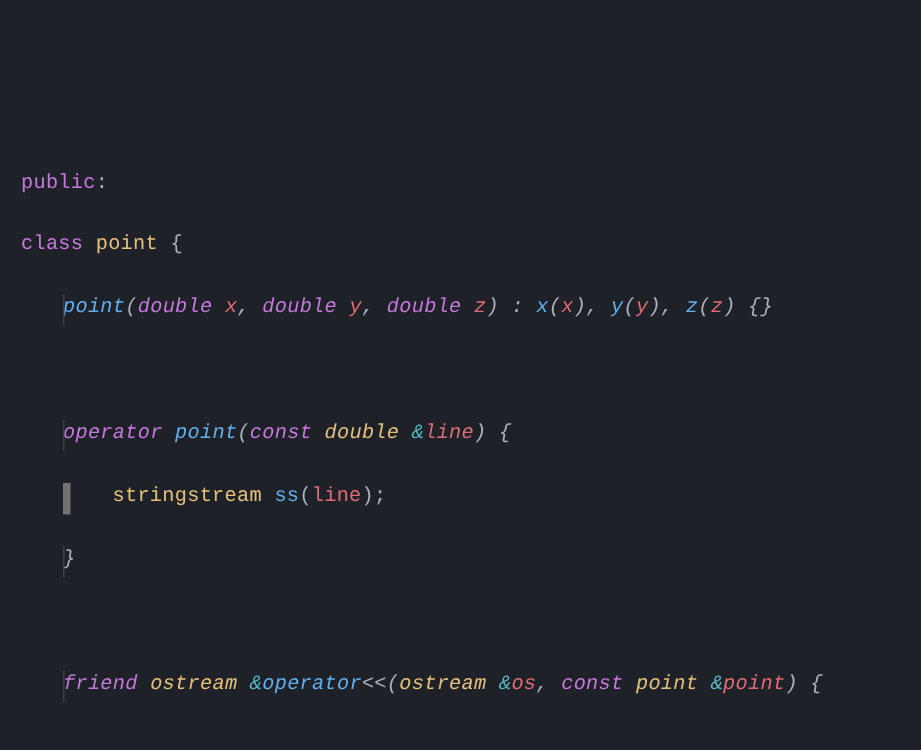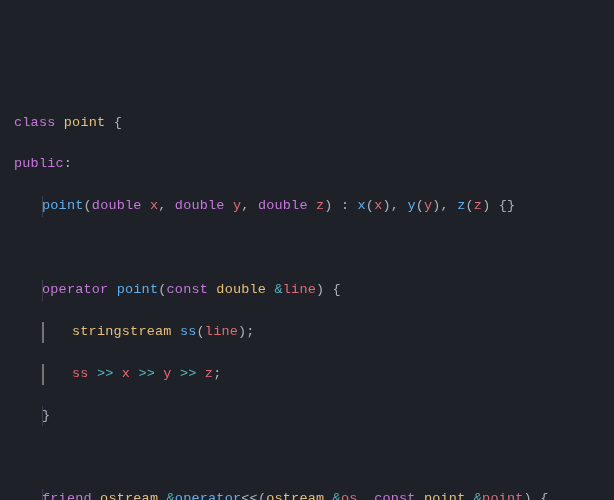--- a/index.html
+++ b/index.html
@@ -11,23 +11,23 @@
     color: #abb2bf;
     padding: 8px 0 8px 14px;
     width: 614px;
     height: 500px;
     overflow: hidden;
     white-space: pre;
     letter-spacing: 0.2px;
   }
   .ln { display: block; position: relative; }
   .indent1 { padding-left: 28px; }
-  .indent2 { padding-left: 56px; border-left: 2px solid #737373; margin-left: 28px; padding-left: 28px; }
+  .indent2 { padding-left: 56px; border-left: 5px solid #737373; margin-left: 28px; padding-left: 28px; }
   
-  .guide { position: relative; }
+  .guide { position: relative; font-style: italic; }
   .guide::before {
     content: "";
     position: absolute;
     left: 28px;
     top: 0;
     bottom: 0;
     width: 1px;
     background: #3a3f4b;
   }
   .kw   { color: #c678dd; }           
@@ -36,27 +36,26 @@
   .var  { color: #e06c75; }
   .punc { color: #abb2bf; }
   .op   { color: #56b6c2; }
 </style>
 </head>
 <body>
 
 
 
 <div>
+<span class="ln"><span class="kw">public</span><span class="punc">:</span></span>
 <span class="ln"><span class="kw">class </span><span class="cls">point</span><span class="punc"> {</span></span>
-<span class="ln"><span class="kw">public</span><span class="punc">:</span></span>
 <span class="ln indent1 guide"><span class="fn">point</span><span class="punc">(</span><span class="kw">double </span><span class="var">x</span><span class="punc">, </span><span class="kw">double </span><span class="var">y</span><span class="punc">, </span><span class="kw">double </span><span class="var">z</span><span class="punc">) : </span><span class="fn">x</span><span class="punc">(</span><span class="var">x</span><span class="punc">), </span><span class="fn">y</span><span class="punc">(</span><span class="var">y</span><span class="punc">), </span><span class="fn">z</span><span class="punc">(</span><span class="var">z</span><span class="punc">) {}</span></span>
 <span class="ln"> </span>
 <span class="ln indent1 guide"><span class="kw">operator </span><span class="fn">point</span><span class="punc">(</span><span class="kw">const </span><span class="cls">double </span><span class="op">&amp;</span><span class="var">line</span><span class="punc">) {</span></span>
 <span class="ln indent2"><span class="cls">stringstream </span><span class="fn">ss</span><span class="punc">(</span><span class="var">line</span><span class="punc">);</span></span>
-<span class="ln indent2"><span class="var">ss </span><span class="op">&gt;&gt; </span><span class="var">x </span><span class="op">&gt;&gt; </span><span class="var">y </span><span class="op">&gt;&gt; </span><span class="var">z</span><span class="punc">;</span></span>
 <span class="ln indent1 guide"><span class="punc">}</span></span>
 <span class="ln"> </span>
 <span class="ln indent1 guide"><span class="kw">friend </span><span class="cls">ostream </span><span class="op">&amp;</span><span class="fn">operator</span><span class="punc">&lt;&lt;</span><span class="punc">(</span><span class="cls">ostream </span><span class="op">&amp;</span><span class="var">os</span><span class="punc">, </span><span class="kw">const </span><span class="cls">point </span><span class="op">&amp;</span><span class="var">point</span><span class="punc">) {</span></span>
 
 
 
 
 
 
 

